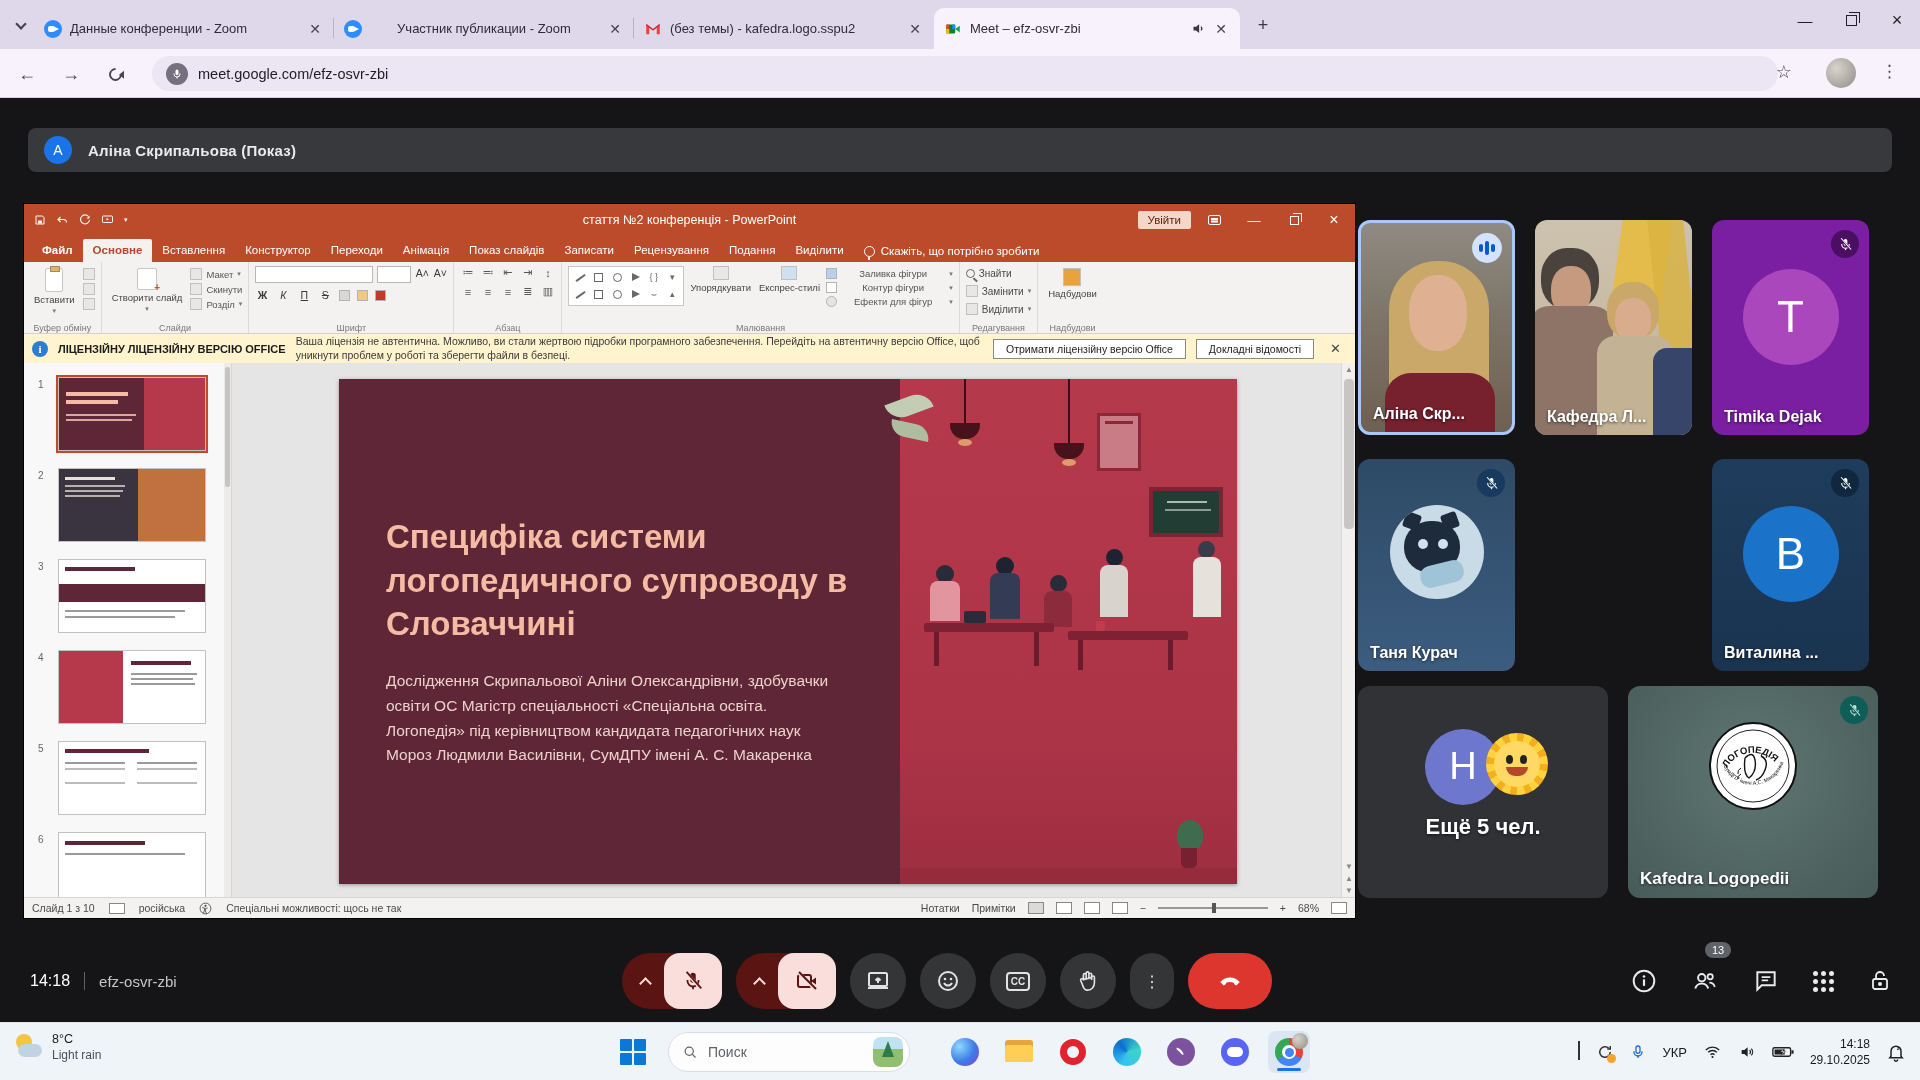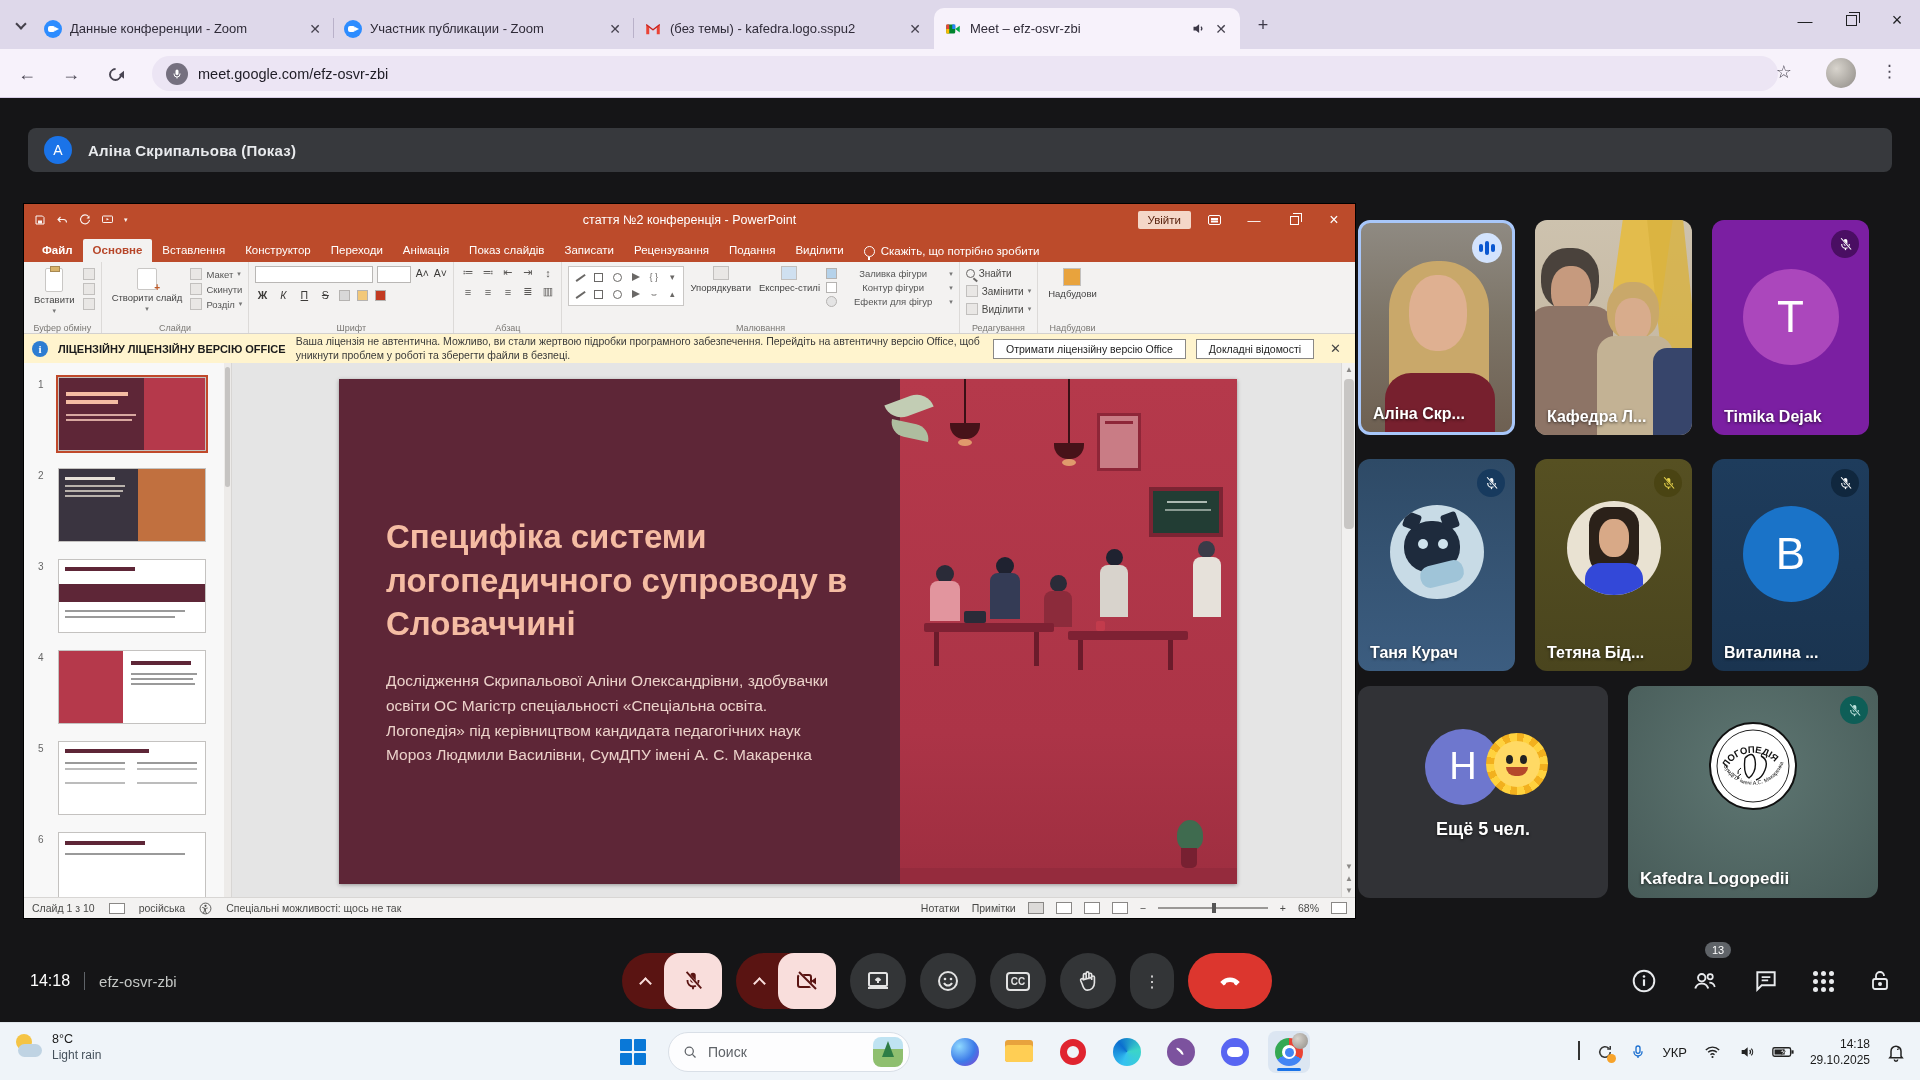--- a/index.html
+++ b/index.html
@@ -190,21 +190,21 @@
     <div class="tabsearch">
         <span class="chev-down"></span>
       </div>
 
     <div class="tab" style="left:34px;">
       <span class="favicon fav-zoom"></span>
       <span class="tab-title">Данные конференции - Zoom</span>
       <span class="tab-close">✕</span>
       <span class="sep"></span>
     </div>
-    <div class="tab" style="left:334px;">
+    <div class="tab" style="left:334px;text-align:center;">
       <span class="favicon fav-zoom"></span>
       <span class="tab-title">Участник публикации - Zoom</span>
       <span class="tab-close">✕</span>
       <span class="sep"></span>
     </div>
     <div class="tab" style="left:634px;">
       <span class="favicon">
         <svg class="svgic" width="18" height="18" viewBox="0 0 24 24">
             <path d="M3 6v13h4V10l5 4 5-4v9h4V6l-9 7z" fill="#EA4335"></path>
             <path d="M3 6l9 7 9-7" stroke="#C5221F" stroke-width="1.5" fill="none"></path>
@@ -713,37 +713,20 @@
         <svg class="svgic" width="15" height="15" viewBox="0 0 24 24">
             <rect x="9" y="3" width="6" height="11" rx="3" fill="#fff"></rect>
             <path d="M6 11v1a6 6 0 0 0 12 0v-1" stroke="#fff" stroke-width="1.8" fill="none"></path>
             <rect x="11" y="18" width="2" height="3" fill="#fff"></rect>
             <line x1="4" y1="2" x2="21" y2="21" stroke="#173A5E" stroke-width="3.4"></line>
             <line x1="5" y1="2" x2="21" y2="20" stroke="#fff" stroke-width="1.8"></line>
           </svg>
       </span>
       <span class="label">Таня Курач</span>
     </div>
-    <div class="tile" style="left:1535px;top:361px;width:157px;height:212px;background:linear-gradient(180deg,#565022 0%,#4A451E 100%);">
-      <div style="position:absolute;left:32px;top:42px;width:94px;height:94px;border-radius:50%;background:#E9E2D2;overflow:hidden;">
-        <div style="position:absolute;left:22px;top:6px;width:50px;height:72px;background:#2B2119;border-radius:22px 22px 30px 30px;"></div>
-        <div style="position:absolute;left:32px;top:18px;width:30px;height:38px;background:#D8A987;border-radius:45%;"></div>
-        <div style="position:absolute;left:18px;top:62px;width:58px;height:34px;background:#3348D8;border-radius:16px 16px 0 0;"></div>
-      </div>
-      <span class="micoff" style="background:#4A4413;">
-        <svg class="svgic" width="15" height="15" viewBox="0 0 24 24">
-            <rect x="9" y="3" width="6" height="11" rx="3" fill="#E8D44D"></rect>
-            <path d="M6 11v1a6 6 0 0 0 12 0v-1" stroke="#E8D44D" stroke-width="1.8" fill="none"></path>
-            <rect x="11" y="18" width="2" height="3" fill="#E8D44D"></rect>
-            <line x1="4" y1="2" x2="21" y2="21" stroke="#4A4413" stroke-width="3.4"></line>
-            <line x1="5" y1="2" x2="21" y2="20" stroke="#E8D44D" stroke-width="1.8"></line>
-          </svg>
-      </span>
-      <span class="label">Тетяна Бід...</span>
-    </div>
     <div class="tile" style="left:1712px;top:361px;width:157px;height:212px;background:linear-gradient(180deg,#1E3C5C 0%,#1A3450 100%);">
       <span class="circle-letter" style="width:96px;height:96px;background:#1A73C8;font-size:44px;">B</span>
       <span class="micoff" style="background:#10273E;">
         <svg class="svgic" width="15" height="15" viewBox="0 0 24 24">
             <rect x="9" y="3" width="6" height="11" rx="3" fill="#fff"></rect>
             <path d="M6 11v1a6 6 0 0 0 12 0v-1" stroke="#fff" stroke-width="1.8" fill="none"></path>
             <rect x="11" y="18" width="2" height="3" fill="#fff"></rect>
             <line x1="4" y1="2" x2="21" y2="21" stroke="#10273E" stroke-width="3.4"></line>
             <line x1="5" y1="2" x2="21" y2="20" stroke="#fff" stroke-width="1.8"></line>
           </svg>
@@ -752,21 +735,21 @@
     </div>
 
     <div class="tile" style="left:1358px;top:588px;width:250px;height:212px;background:#313236;">
       <span class="circle-letter" style="left:42%;top:38%;width:76px;height:76px;background:#6E77CE;font-size:38px;">H</span>
       <div style="position:absolute;left:128px;top:47px;width:62px;height:62px;border-radius:50%;background:repeating-conic-gradient(#F2B01E 0 14deg,#FFD23E 14deg 30deg);">
         <div style="position:absolute;left:8px;top:8px;width:46px;height:46px;border-radius:50%;background:#FFD964;"></div>
         <div style="position:absolute;left:20px;top:22px;width:7px;height:9px;border-radius:50%;background:#222;"></div>
         <div style="position:absolute;left:34px;top:22px;width:7px;height:9px;border-radius:50%;background:#222;"></div>
         <div style="position:absolute;left:20px;top:34px;width:22px;height:9px;border-radius:0 0 12px 12px;background:#B5482A;"></div>
       </div>
-      <span class="label" style="left:50%;transform:translateX(-50%);bottom:58px;font-size:18px;">Ещё 5 чел.</span>
+      <span class="label" style="left:50%;transform:translateX(-50%);bottom:58px;font-size:22px;">Ещё 5 чел.</span>
     </div>
     <div class="tile" style="left:1628px;top:588px;width:250px;height:212px;background:radial-gradient(circle at 50% 40%,#5E7672 0%,#475B58 100%);">
       <div style="position:absolute;left:81px;top:36px;width:88px;height:88px;border-radius:50%;background:#fff;border:2px solid #111;">
         <svg class="svgic" width="84" height="84" viewBox="0 0 84 84" style="position:absolute;left:0;top:0;">
           <defs>
             <path id="arcTop" d="M 14 48 A 30 30 0 0 1 70 48"></path>
             <path id="arcBot" d="M 12 40 A 32 32 0 0 0 72 40"></path>
           </defs>
           <circle cx="42" cy="42" r="36" fill="none" stroke="#222" stroke-width="1"></circle>
           <text font-size="9.5" font-weight="bold" fill="#111" font-family="Liberation Sans, sans-serif"><textPath href="#arcTop" startOffset="6%">ЛОГОПЕДІЯ</textPath></text>

